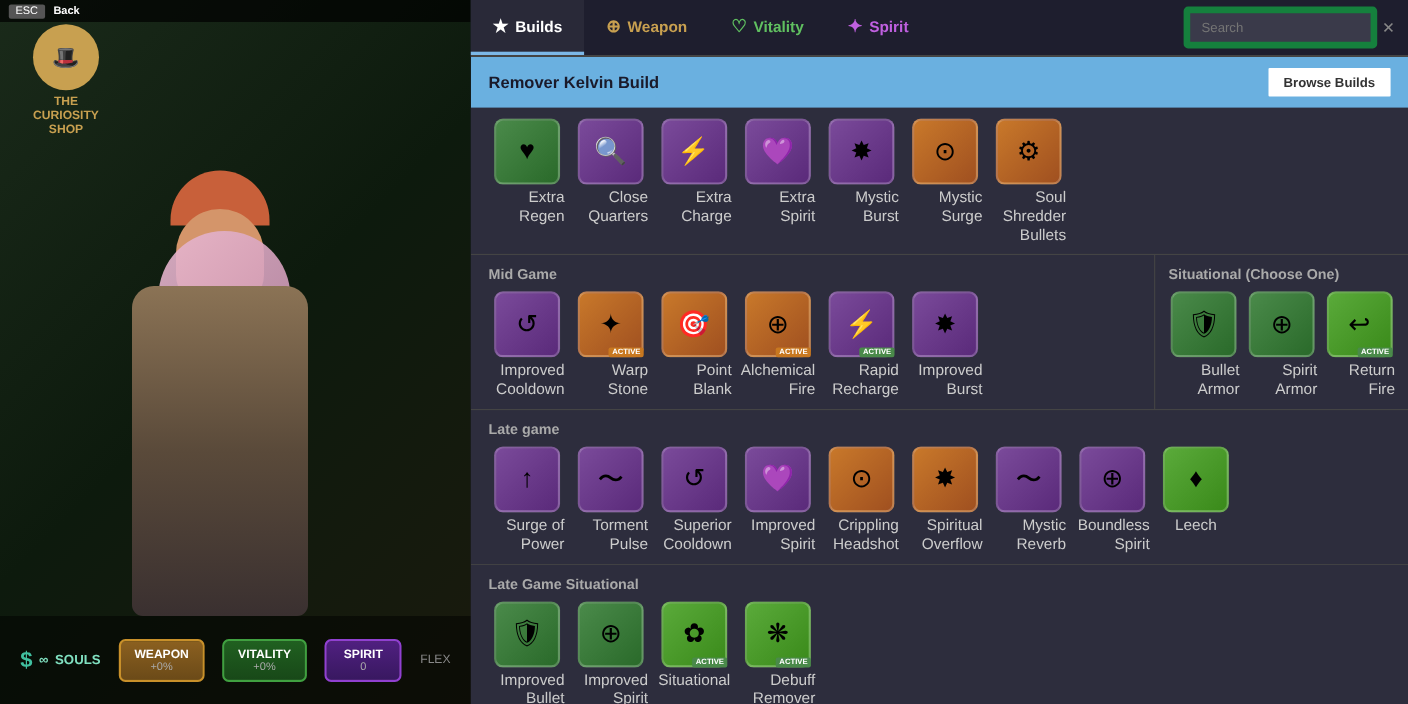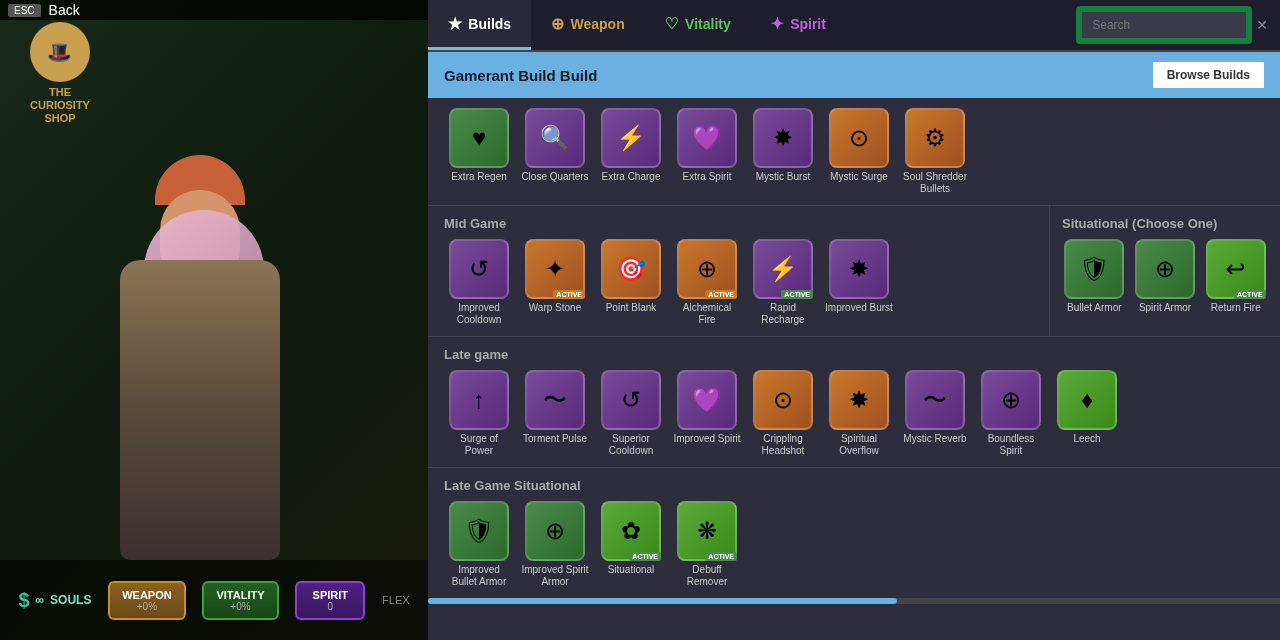--- a/index.html
+++ b/index.html
@@ -41,24 +41,25 @@
       color: #fff;
       border: none;
       padding: 1px 6px;
       font-size: 10px;
       border-radius: 2px;
       cursor: pointer;
     }
 
     .back-btn {
       color: #fff;
-      font-size: 14px;
+      font-size: 10px;
       background: none;
       border: none;
       cursor: pointer;
+      font-weight: bold;
     }
 
     .shop-logo {
       position: absolute;
       top: 22px;
       left: 30px;
       text-align: center;
     }
 
     .shop-logo-circle {
@@ -371,23 +372,23 @@
       position: relative;
       border: 2px solid rgba(255,255,255,0.2);
     }
 
     .item-icon-box.green { background: linear-gradient(135deg, #4a8a4a, #2a6a2a); }
     .item-icon-box.purple { background: linear-gradient(135deg, #7a4a9a, #5a2a7a); }
     .item-icon-box.orange { background: linear-gradient(135deg, #c8782a, #a05020); }
     .item-icon-box.green-bright { background: linear-gradient(135deg, #5aaa3a, #3a8a1a); }
 
     .item-name {
-      font-size: 10px;
+      font-size: 14px;
       color: #ccc;
-      text-align: center;
+      text-align: right;
       margin-top: 3px;
       line-height: 1.2;
       max-width: 68px;
     }
 
     .active-badge {
       position: absolute;
       bottom: -2px;
       right: -2px;
       background: #4a8a4a;
@@ -517,21 +518,21 @@
     </div>
     <div class="search-box">
       <input type="text" class="search-input" placeholder="Search" style="">
       <button class="search-clear">✕</button>
     </div>
   </div>
 
   <div class="main-content">
 
     <div class="build-header">
-      <span class="build-title">Gamerant Build Build</span>
+      <span class="build-title">Remover Kelvin Build</span>
       <button class="browse-builds-btn">Browse Builds</button>
     </div>
 
     <div class="section">
       <div class="items-row">
         <div class="item-card">
           <div class="item-icon-box green">♥</div>
           <div class="item-name">Extra Regen</div>
         </div>
         <div class="item-card">

